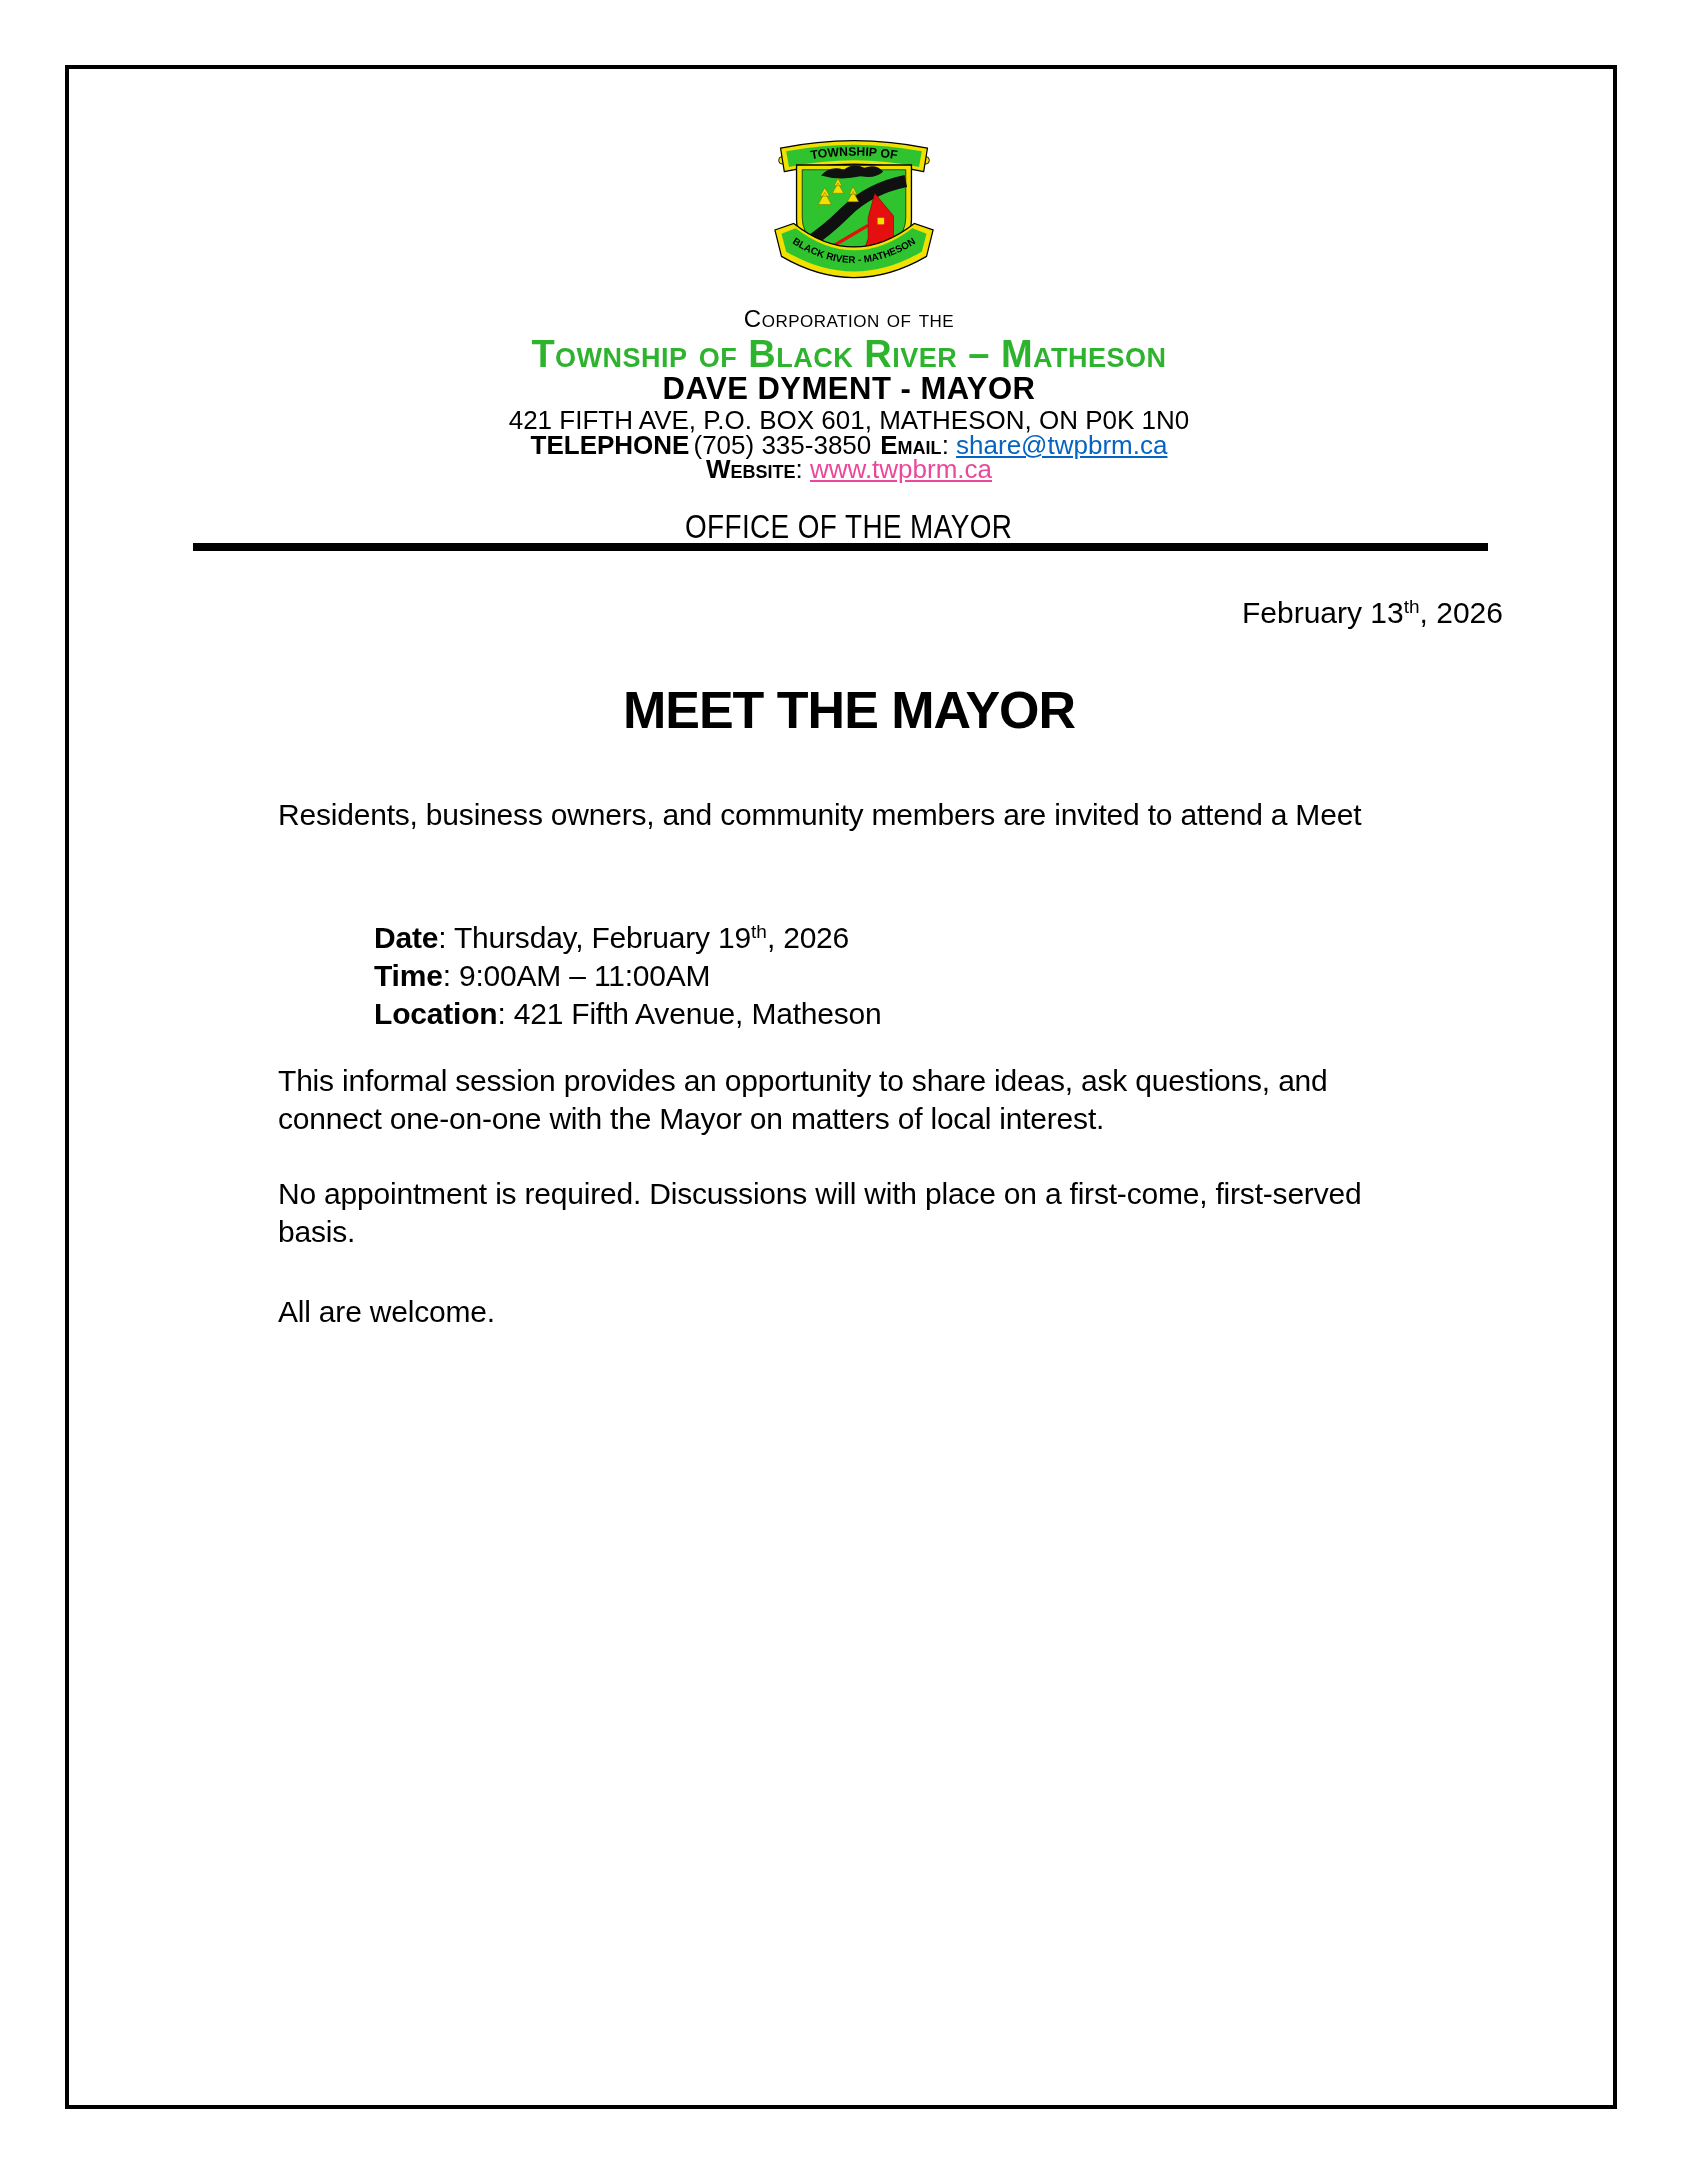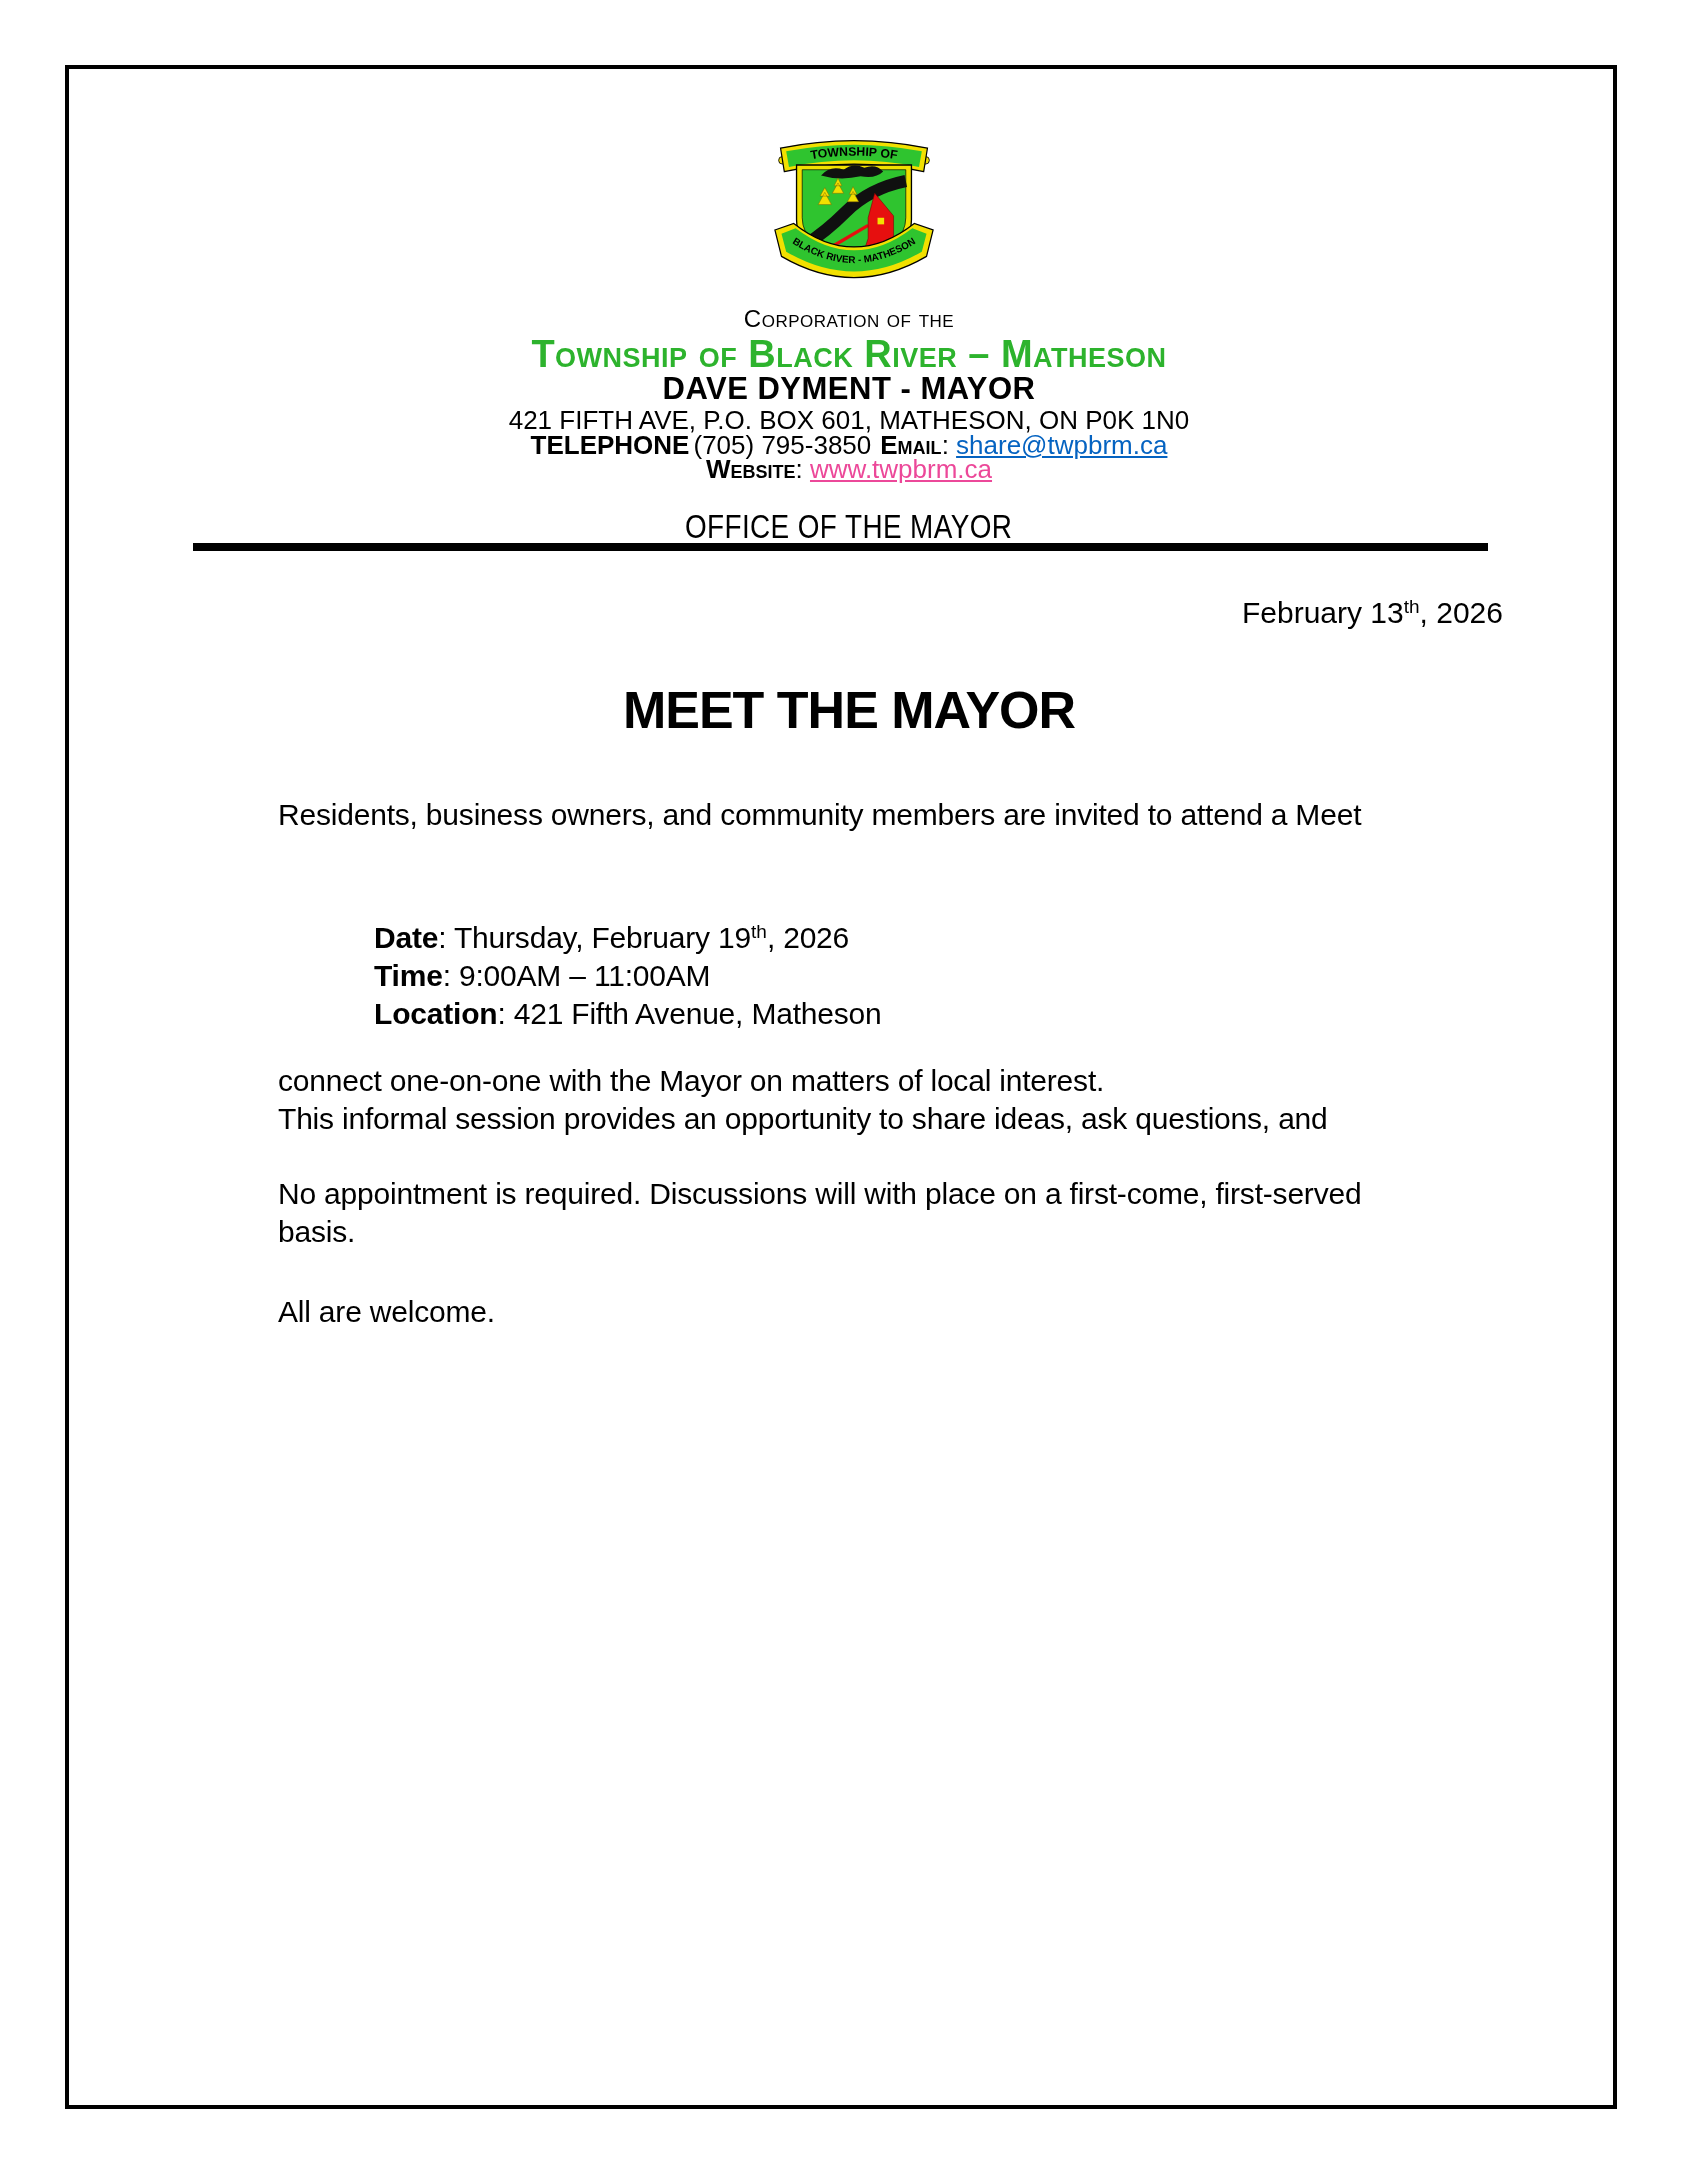--- a/index.html
+++ b/index.html
@@ -128,21 +128,21 @@
 
 <div class="center-col corp-line">Corporation of the</div>
 
 <div class="center-col township-line" style="color:#2db32d;">Township of Black River – Matheson</div>
 
 <div class="center-col mayor-line">DAVE DYMENT - MAYOR</div>
 
 <div class="center-col addr-line">421 FIFTH AVE, P.O. BOX 601, MATHESON, ON P0K 1N0</div>
 
 <div class="center-col phone-line">
-  <span class="b">TELEPHONE</span><span class="gap-s">(705) 795-3850</span><span class="b sc gap-l">Email</span><span>: </span><a class="doc-link" style="color:#0563c1;">share@twpbrm.ca</a>
+  <span class="b">TELEPHONE</span><span class="gap-s">(705) 335-3850</span><span class="b sc gap-l">Email</span><span>: </span><a class="doc-link" style="color:#0563c1;">share@twpbrm.ca</a>
 </div>
 
 <div class="center-col web-line">
   <span class="b sc">Website</span><span>: </span><a class="doc-link" style="color:#ec4899;">www.twpbrm.ca</a>
 </div>
 
 <div class="center-col office-line">
   <span class="narrow">OFFICE OF THE MAYOR</span>
 </div>
 
@@ -164,22 +164,22 @@
   </div>
   <div class="detail-line">
     <span class="b">Time</span><span>: </span><span>9:00AM – 11:00AM</span>
   </div>
   <div class="detail-line">
     <span class="b">Location</span><span>: </span><span>421 Fifth Avenue, Matheson</span>
   </div>
 </div>
 
 <div class="para p-session">
+  <div>This informal session provides an opportunity to share ideas, ask questions, and</div>
   <div>connect one-on-one with the Mayor on matters of local interest.</div>
-  <div>This informal session provides an opportunity to share ideas, ask questions, and</div>
 </div>
 
 <div class="para p-appt">
   <div>No appointment is required. Discussions will with place on a first-come, first-served</div>
   <div>basis.</div>
 </div>
 
 <div class="para p-welcome">
   <div>All are welcome.</div>
 </div>

